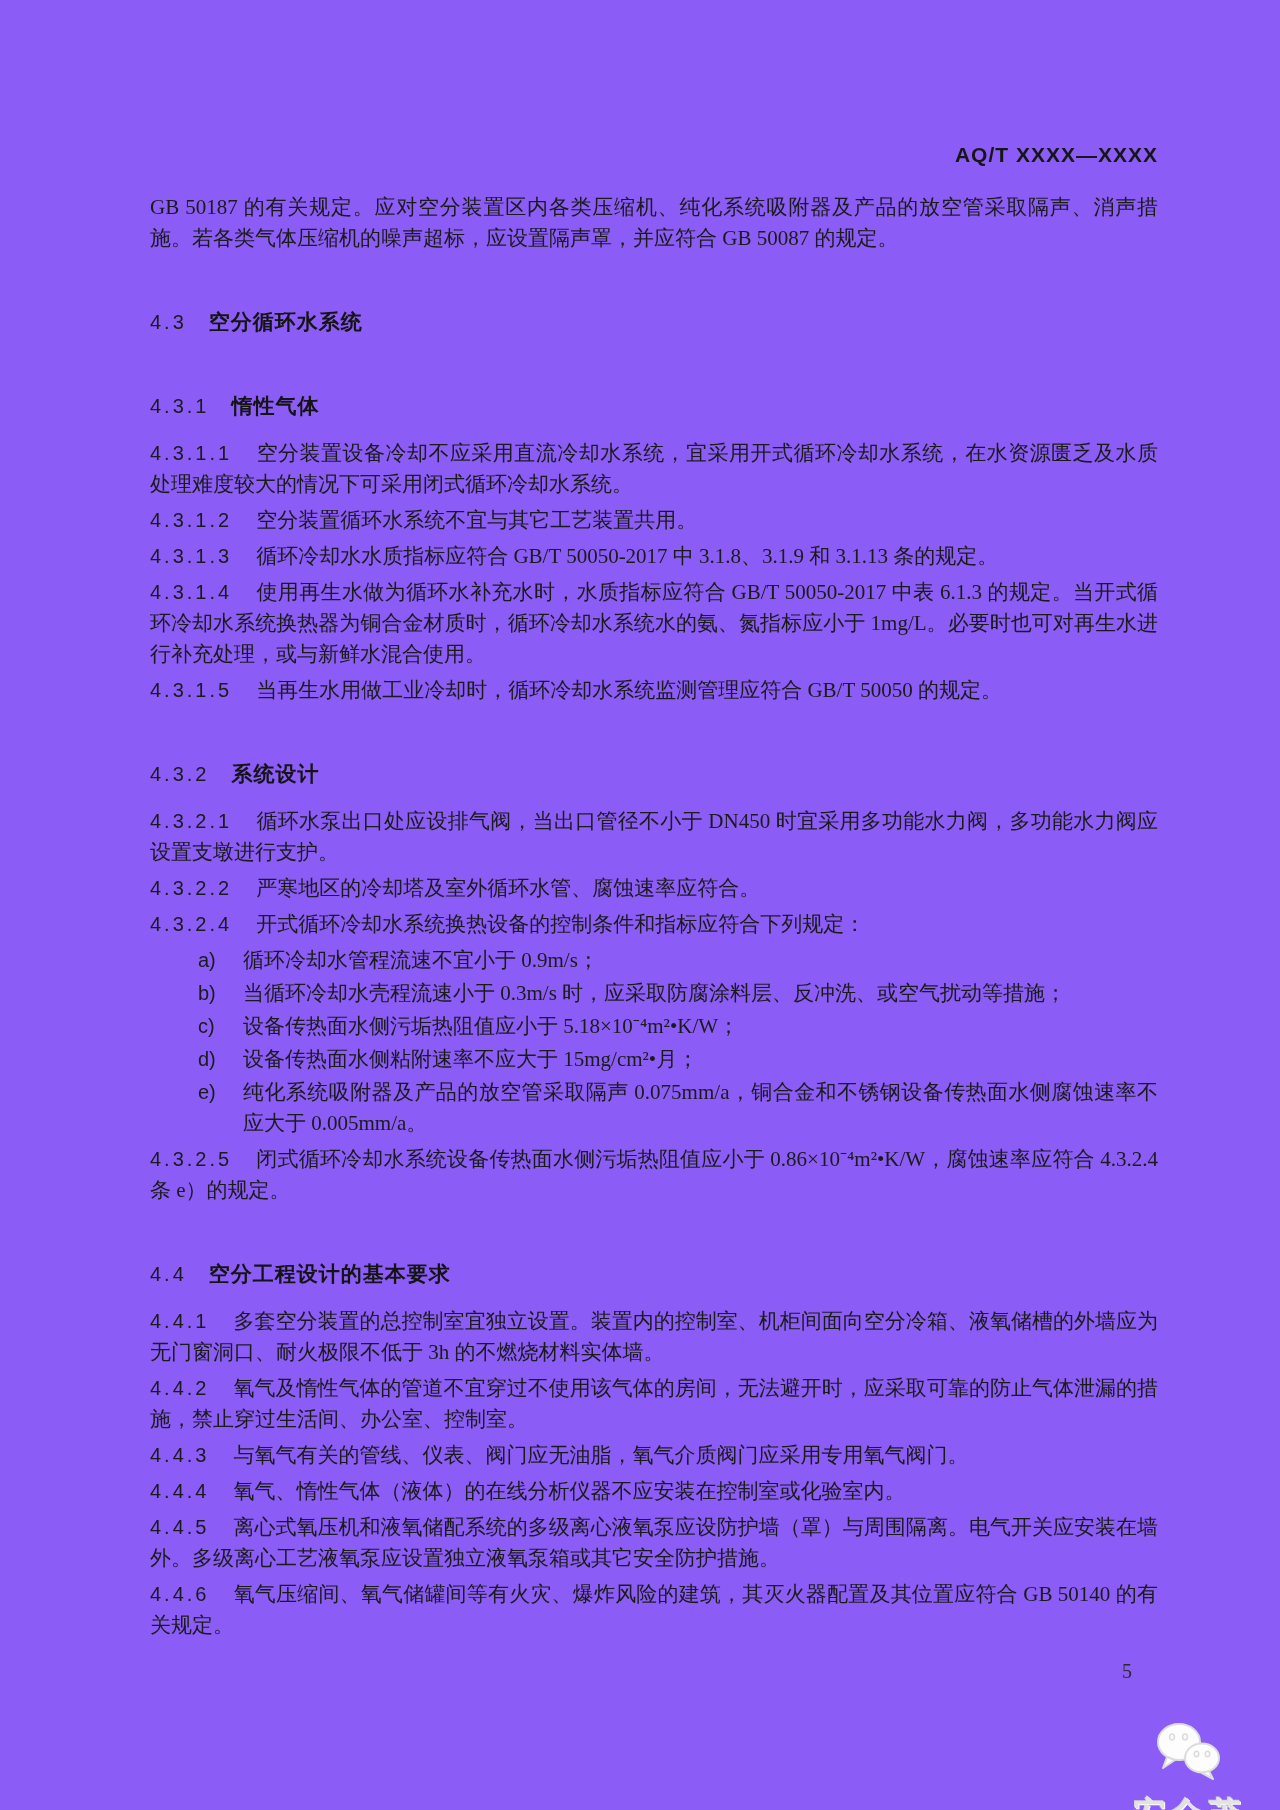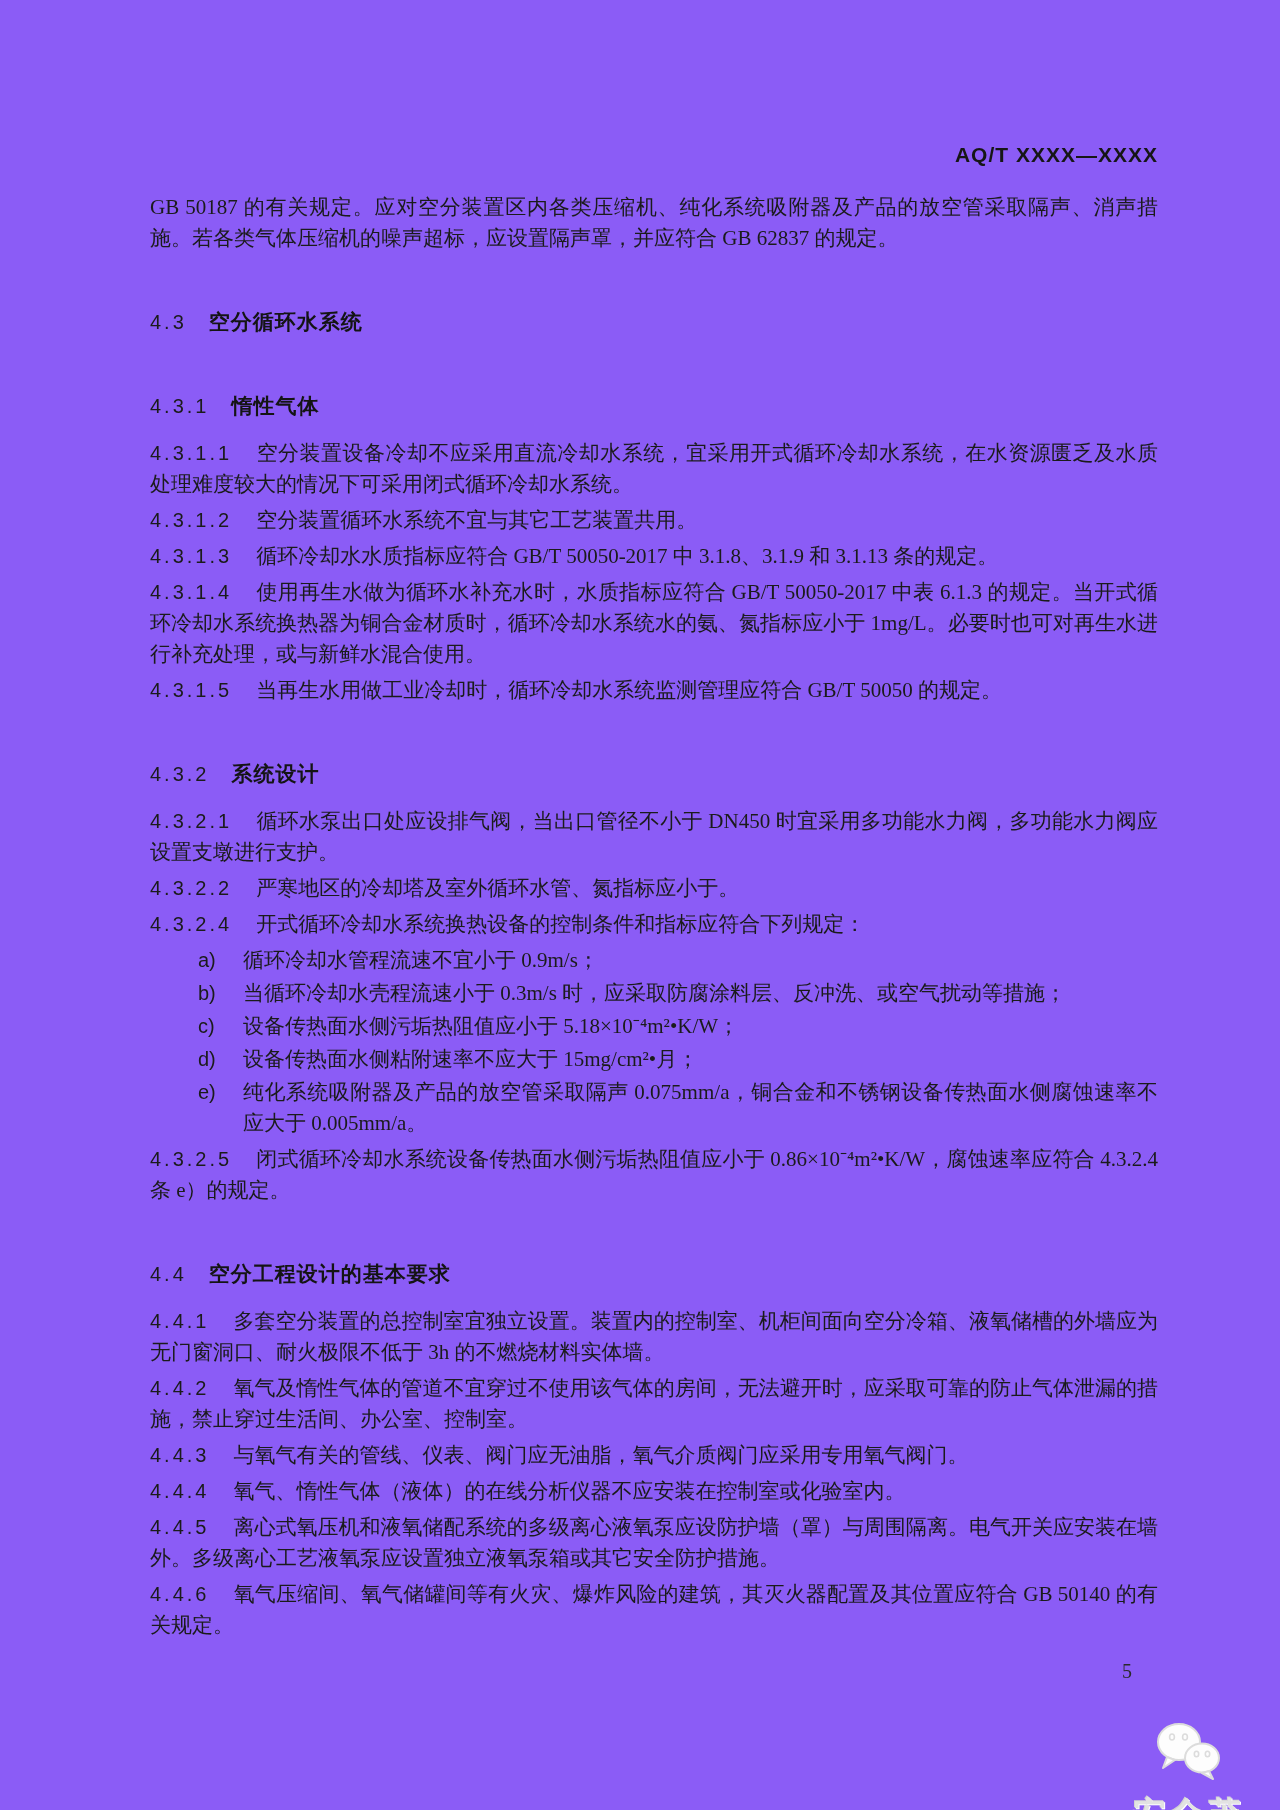--- a/index.html
+++ b/index.html
@@ -64,41 +64,41 @@
   }
 </style>
 </head>
 <body>
 
 <div class="page">
   <div class="content">
 
     <div class="doc-code">AQ/T XXXX—XXXX</div>
 
-    <p class="body-text">GB 50187 的有关规定。应对空分装置区内各类压缩机、纯化系统吸附器及产品的放空管采取隔声、消声措施。若各类气体压缩机的噪声超标，应设置隔声罩，并应符合 GB 62837 的规定。</p>
+    <p class="body-text">GB 50187 的有关规定。应对空分装置区内各类压缩机、纯化系统吸附器及产品的放空管采取隔声、消声措施。若各类气体压缩机的噪声超标，应设置隔声罩，并应符合 GB 50087 的规定。</p>
 
     <h2 class="sec-h"><span class="h-num">4.3</span><span class="h-title">空分循环水系统</span></h2>
 
     <h3 class="sec-h"><span class="h-num">4.3.1</span><span class="h-title">惰性气体</span></h3>
 
     <p class="clause"><span class="clause-num">4.3.1.1</span><span class="clause-text">空分装置设备冷却不应采用直流冷却水系统，宜采用开式循环冷却水系统，在水资源匮乏及水质处理难度较大的情况下可采用闭式循环冷却水系统。</span></p>
 
     <p class="clause"><span class="clause-num">4.3.1.2</span><span class="clause-text">空分装置循环水系统不宜与其它工艺装置共用。</span></p>
 
     <p class="clause"><span class="clause-num">4.3.1.3</span><span class="clause-text">循环冷却水水质指标应符合 GB/T 50050-2017 中 3.1.8、3.1.9 和 3.1.13 条的规定。</span></p>
 
     <p class="clause"><span class="clause-num">4.3.1.4</span><span class="clause-text">使用再生水做为循环水补充水时，水质指标应符合 GB/T 50050-2017 中表 6.1.3 的规定。当开式循环冷却水系统换热器为铜合金材质时，循环冷却水系统水的氨、氮指标应小于 1mg/L。必要时也可对再生水进行补充处理，或与新鲜水混合使用。</span></p>
 
     <p class="clause"><span class="clause-num">4.3.1.5</span><span class="clause-text">当再生水用做工业冷却时，循环冷却水系统监测管理应符合 GB/T 50050 的规定。</span></p>
 
     <h3 class="sec-h"><span class="h-num">4.3.2</span><span class="h-title">系统设计</span></h3>
 
     <p class="clause"><span class="clause-num">4.3.2.1</span><span class="clause-text">循环水泵出口处应设排气阀，当出口管径不小于 DN450 时宜采用多功能水力阀，多功能水力阀应设置支墩进行支护。</span></p>
 
-    <p class="clause"><span class="clause-num">4.3.2.2</span><span class="clause-text">严寒地区的冷却塔及室外循环水管、氮指标应小于。</span></p>
+    <p class="clause"><span class="clause-num">4.3.2.2</span><span class="clause-text">严寒地区的冷却塔及室外循环水管、腐蚀速率应符合。</span></p>
 
 
     <p class="clause"><span class="clause-num">4.3.2.4</span><span class="clause-text">开式循环冷却水系统换热设备的控制条件和指标应符合下列规定：</span></p>
 
     <div class="clause-list">
       <div class="list-item">
           <span class="list-marker">a)</span>
           <span class="list-text">循环冷却水管程流速不宜小于 0.9m/s；</span>
         </div>
       <div class="list-item">

